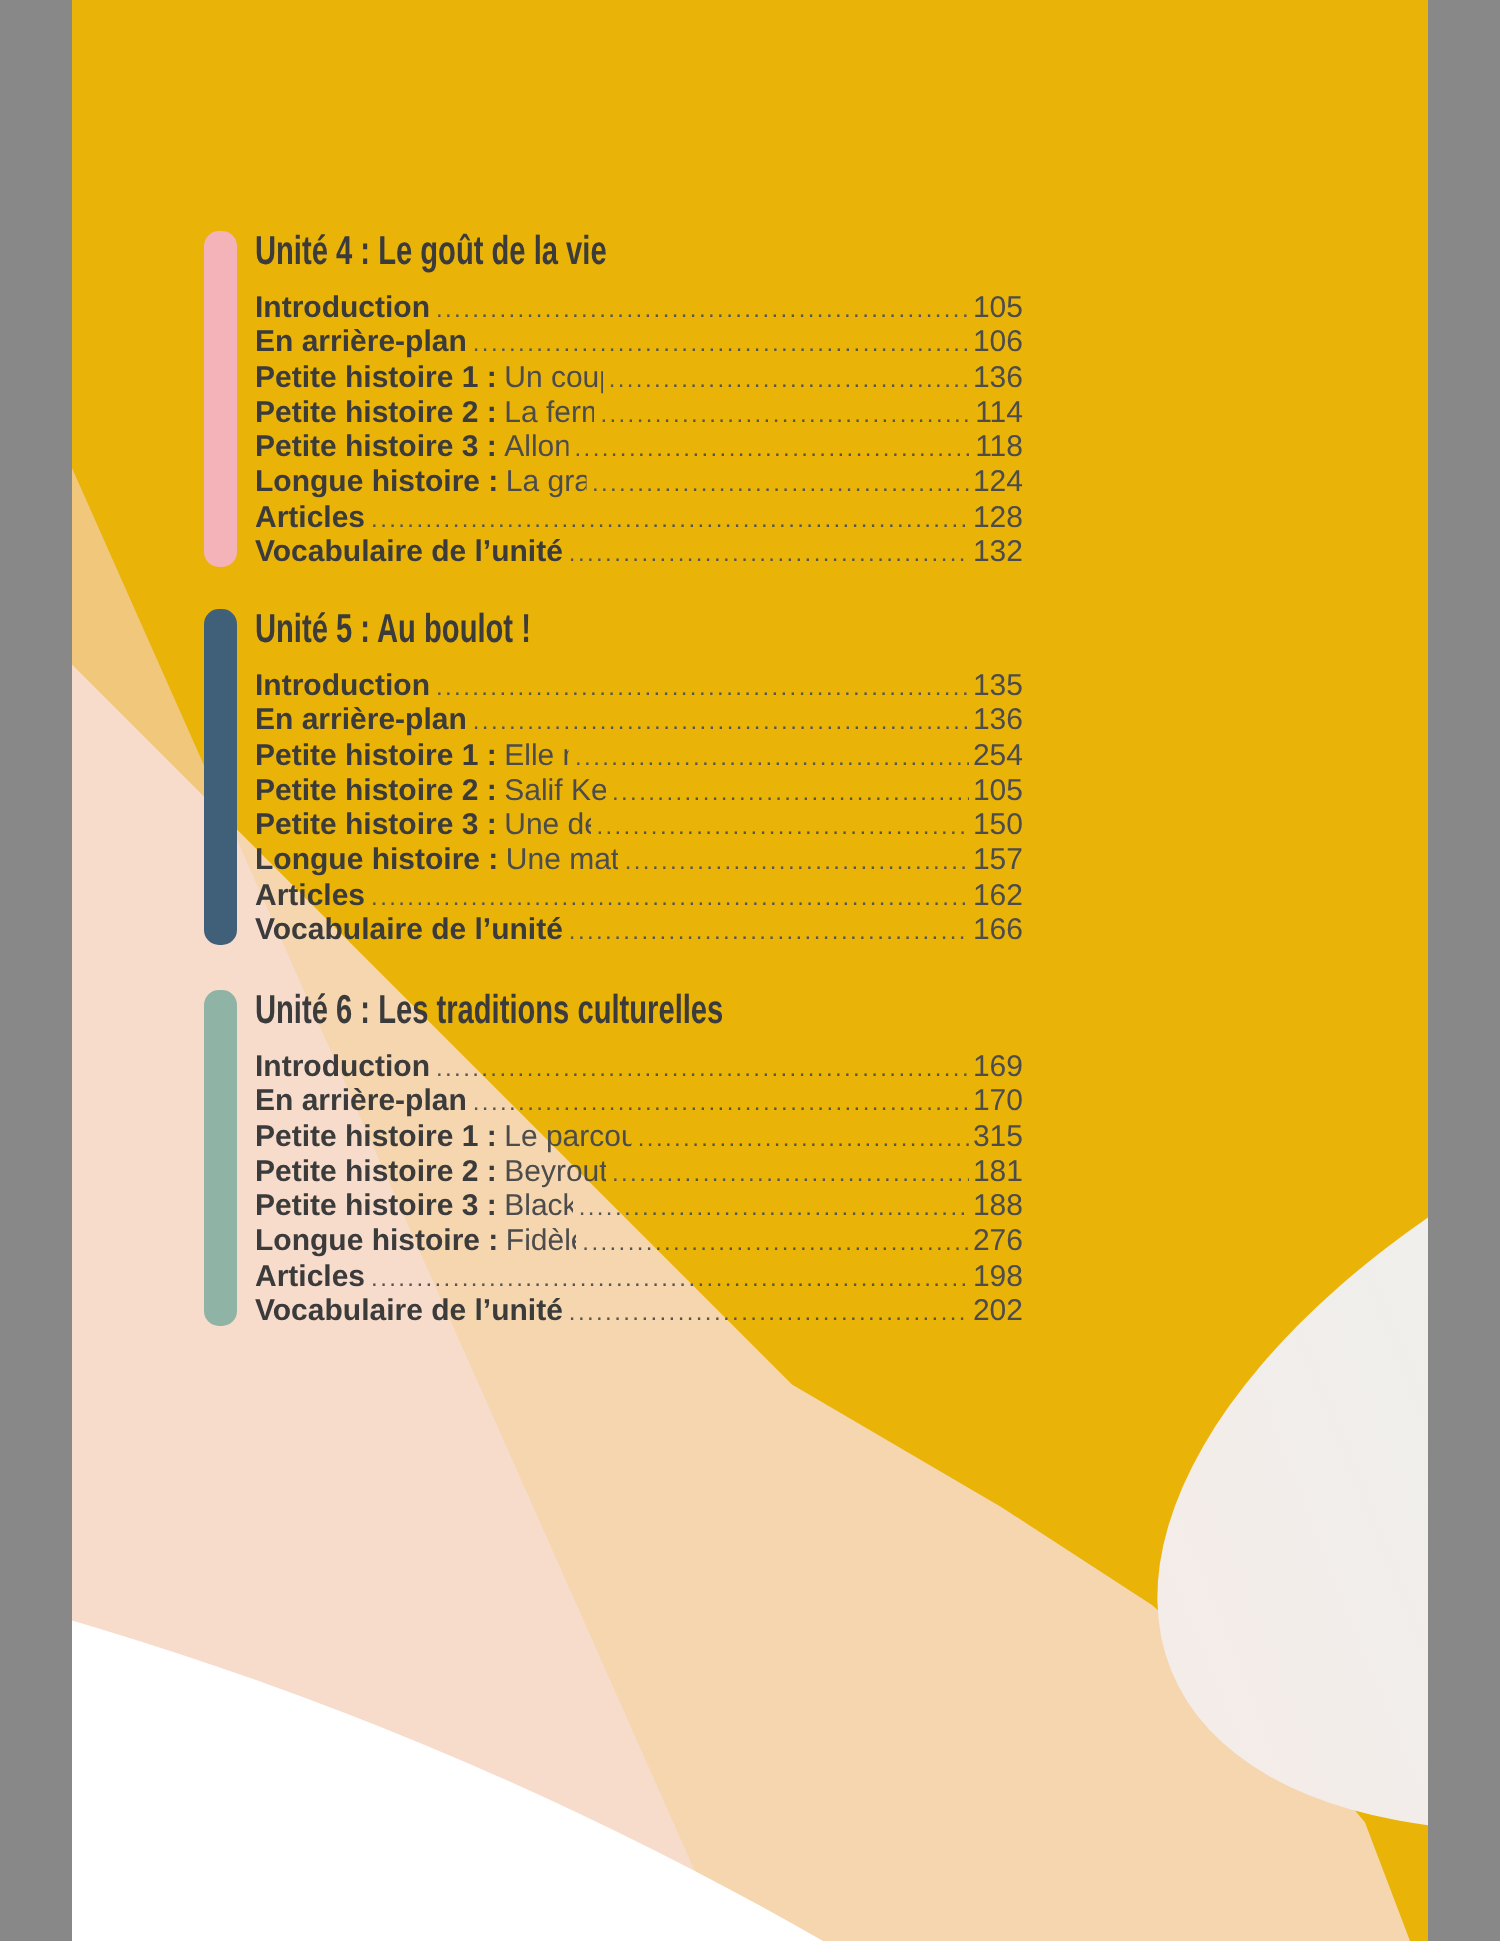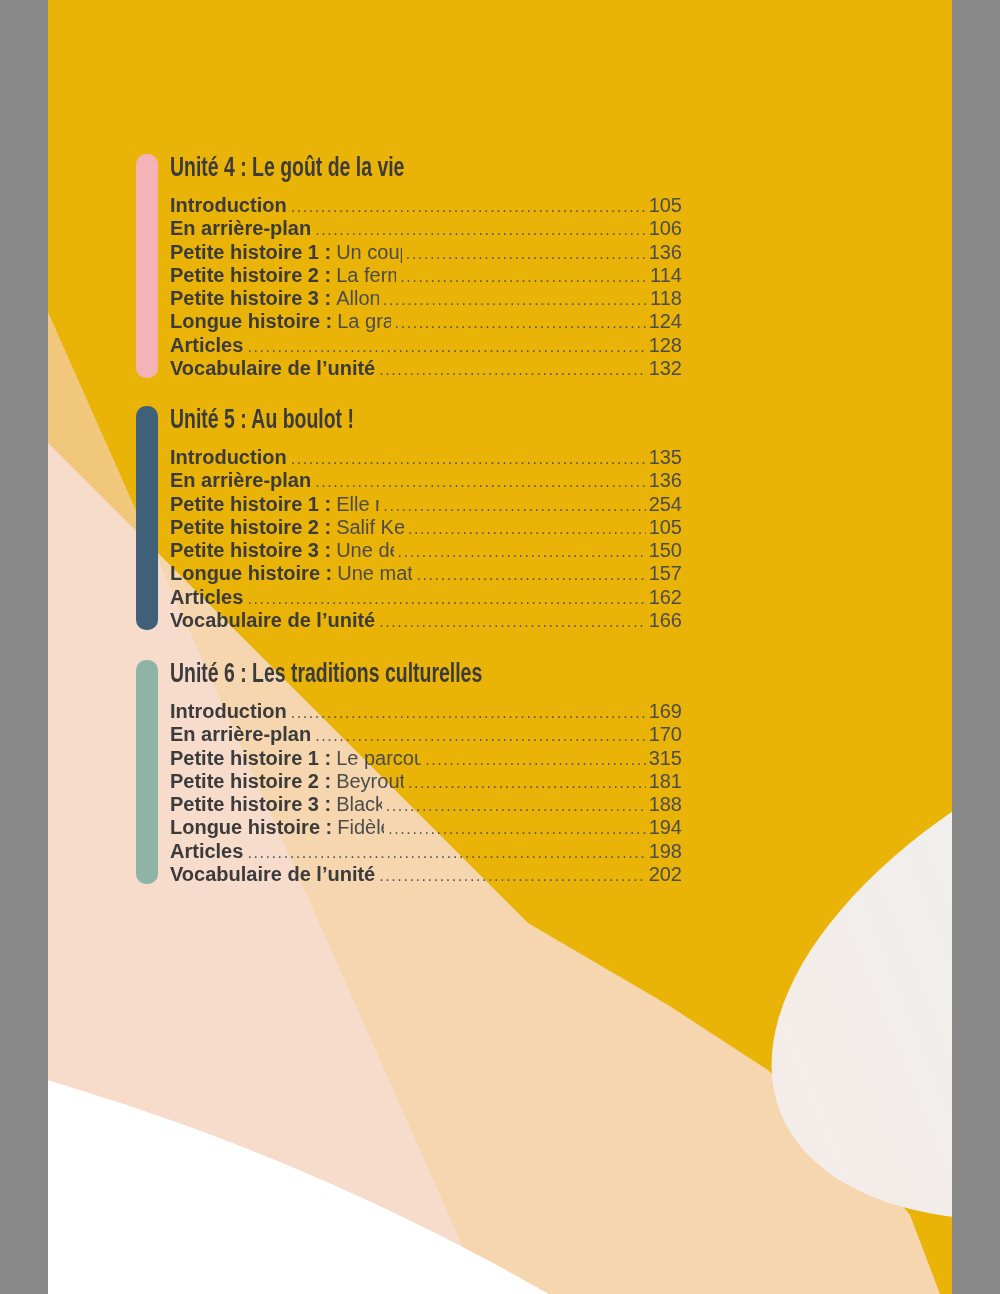--- a/index.html
+++ b/index.html
@@ -273,21 +273,21 @@
         <div class="toc-row">
           <span class="row-label">Petite histoire 3 :</span>
           <span class="row-text">Black, Blanc, Beur</span>
           <span class="leader"></span>
           <span class="pagenum">188</span>
         </div>
         <div class="toc-row">
           <span class="row-label">Longue histoire :</span>
           <span class="row-text">Fidèle à elle-même</span>
           <span class="leader"></span>
-          <span class="pagenum">194</span>
+          <span class="pagenum">276</span>
         </div>
         <div class="toc-row">
           <span class="row-label">Articles</span>
 
           <span class="leader"></span>
           <span class="pagenum">198</span>
         </div>
         <div class="toc-row">
           <span class="row-label">Vocabulaire de l’unité</span>
 

